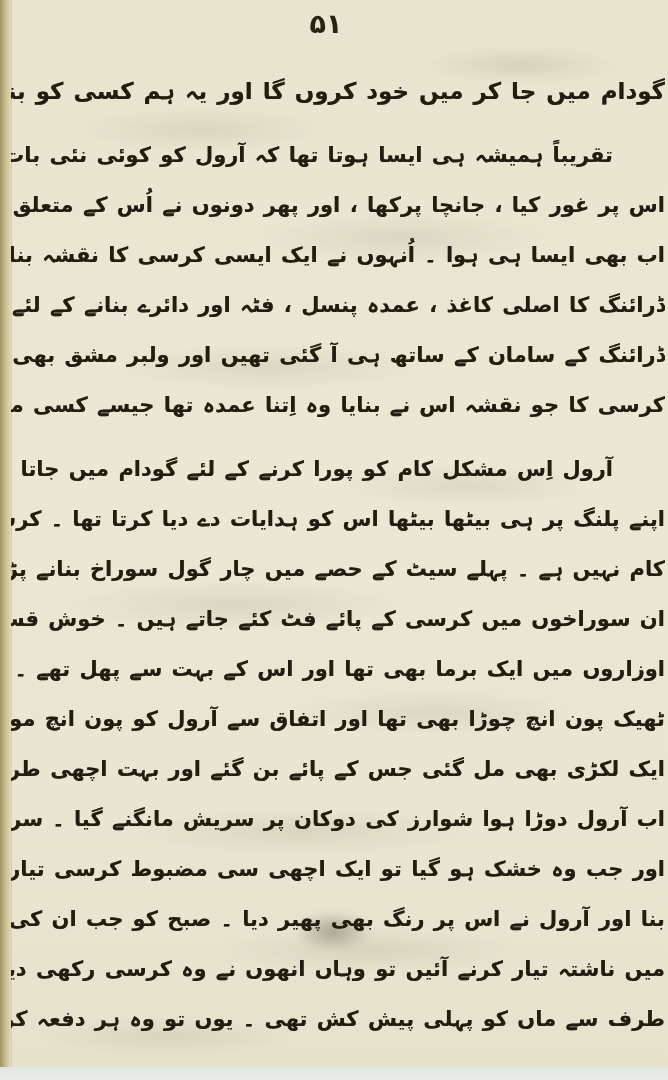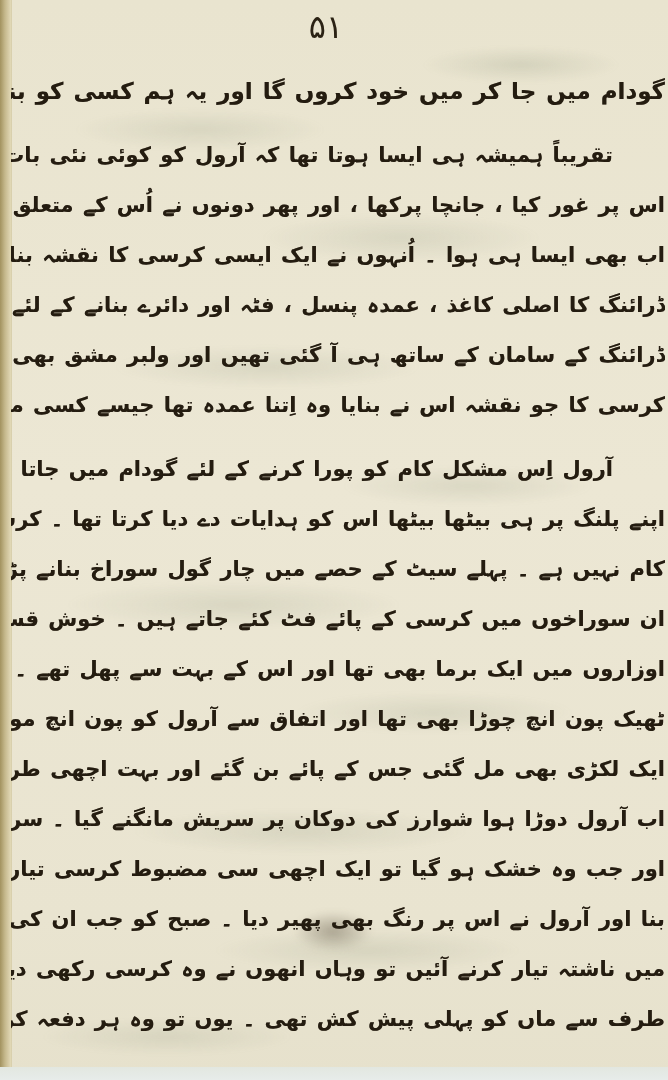--- a/index.html
+++ b/index.html
@@ -39,21 +39,21 @@
   }
   
   .smudge {
     position: absolute; left: 278px; top: 900px; width: 110px; height: 62px;
     pointer-events: none; filter: blur(3px);
     background: radial-gradient(ellipse 50% 45% at 50% 50%, rgba(72,62,45,.38), transparent 72%);
   }
   .page-number {
     position: absolute; top: 8px; left: 0; right: 26px;
     text-align: center; direction: rtl;
-    font-size: 32px; font-weight: normal; color: #2b2214; padding-left: 10px;
+    font-size: 27px; font-weight: bold; color: #2b2214; padding-left: 10px;
   }
   .textblock {
     position: absolute; top: 66px; right: 3px; left: 11px;
     direction: rtl; color: #241c10;
   }
   .line {
     height: 50px; line-height: 50px;
     font-size: 21px; font-weight: bold;
     text-align: right; white-space: nowrap; overflow: hidden;
     word-spacing: 2px;

